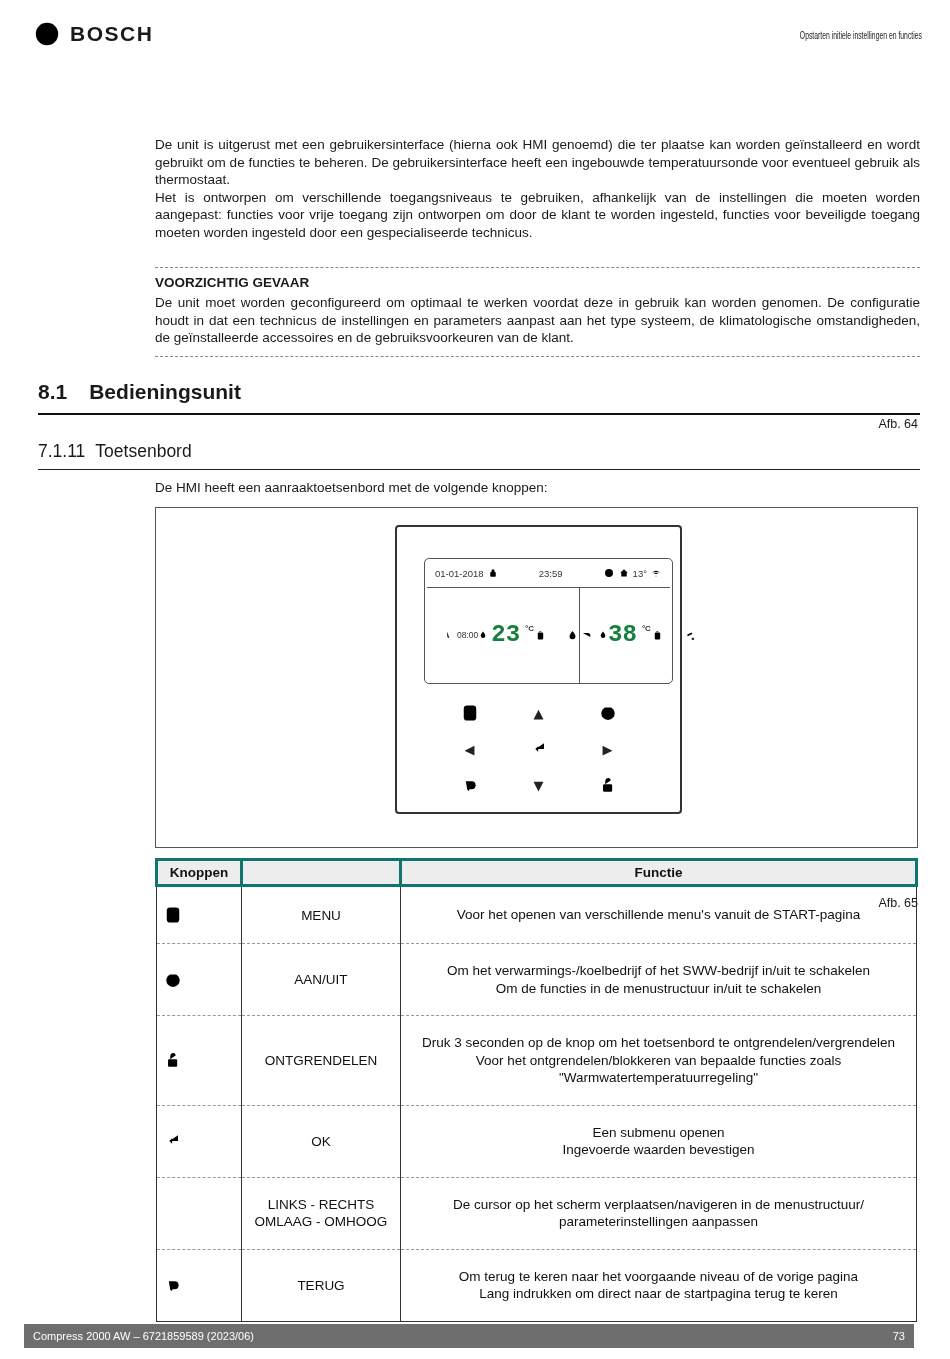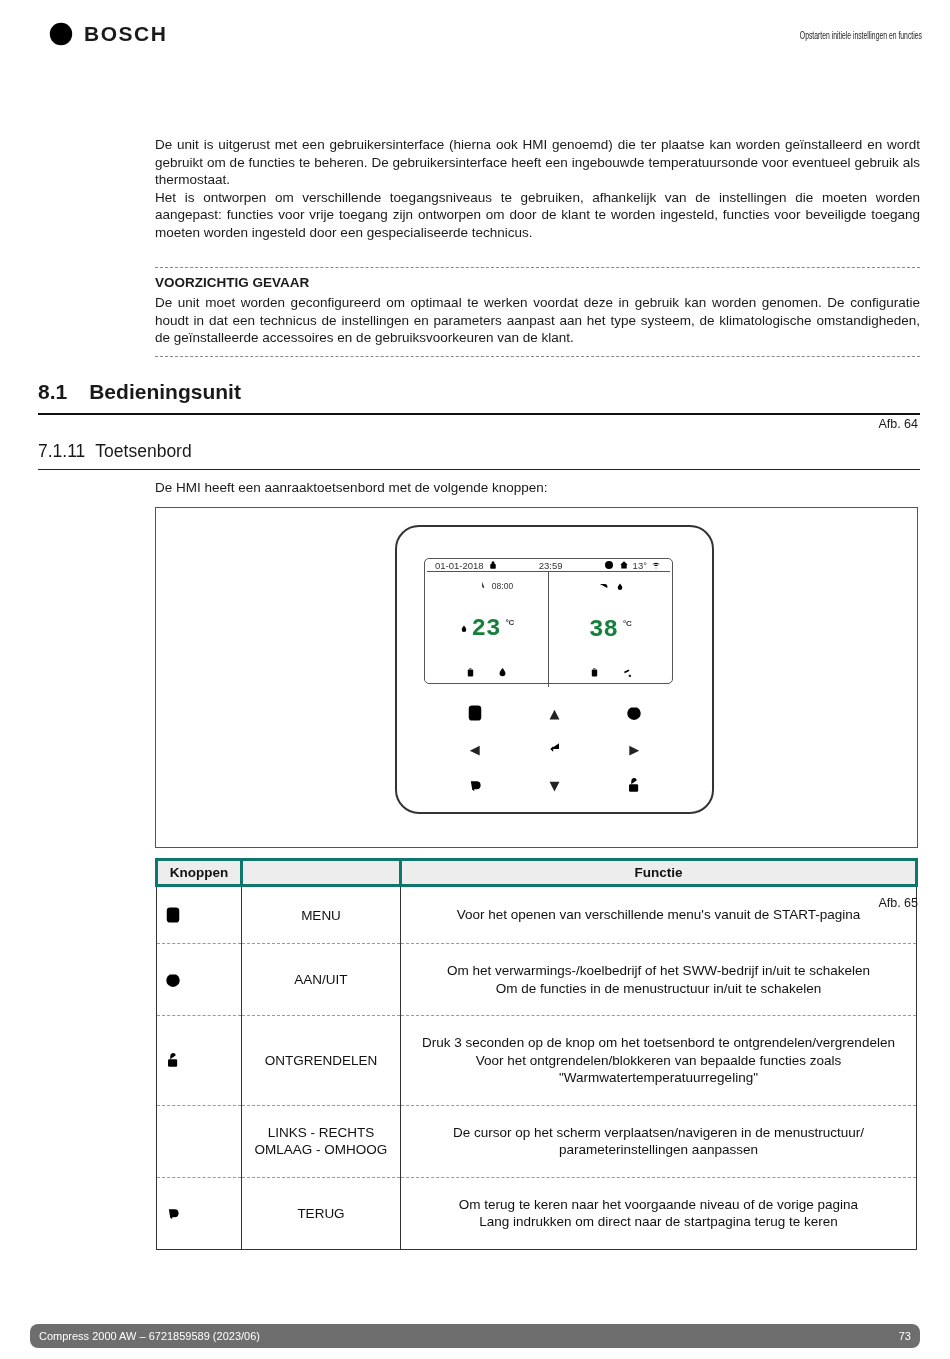--- a/index.html
+++ b/index.html
@@ -1,20 +1,20 @@
 <!DOCTYPE html>
 <html><head>
 <meta charset="utf-8">
 <style>
   html,body{margin:0;padding:0;background:#fff;}
   .page{position:relative;width:950px;height:1359px;background:#fff;overflow:hidden;
         font-family:"Liberation Sans",sans-serif;color:#1a1a1a;}
 
   
-  .hdr-logo{position:absolute;left:47px;top:20px;display:flex;align-items:center;gap:9px;}
+  .hdr-logo{position:absolute;left:33px;top:20px;display:flex;align-items:center;gap:9px;}
   .brand-text{font-size:21px;font-weight:bold;letter-spacing:1.5px;}
   .hdr-right{position:absolute;right:28px;top:29px;font-size:11px;white-space:nowrap;
              transform:scaleX(0.62);transform-origin:right center;}
 
   
   .title{position:absolute;left:38px;top:84px;font-size:27px;font-weight:bold;letter-spacing:-0.4px;margin:0;}
   .title .num{margin-right:20px;}
   .sec{position:absolute;left:38px;top:380px;font-size:21px;font-weight:bold;margin:0;}
   .sec .num{margin-right:22px;}
   .rule-thick{position:absolute;left:38px;top:413px;width:882px;height:2px;background:#111;}
@@ -27,28 +27,28 @@
   .intro{position:absolute;left:155px;top:136px;width:765px;font-size:13.5px;line-height:17.6px;text-align:justify;}
   .intro p{margin:0;}
   .warning{position:absolute;left:155px;top:267px;width:765px;border-top:1px dashed #888;
            border-bottom:1px dashed #888;padding:7px 0 9px;}
   .warn-title{font-size:13.5px;font-weight:bold;margin-bottom:4px;}
   .warn-text{font-size:13.5px;line-height:17.6px;text-align:justify;}
   .lead{position:absolute;left:155px;top:480px;font-size:13.5px;margin:0;}
 
   
   .hmi-figure{position:absolute;left:155px;top:507px;width:761px;height:339px;border:1px solid #555;margin:0;}
-  .device{position:absolute;left:239px;top:17px;width:283px;height:285px;border:2px solid #333;border-radius:24px;background:#fff;padding-left:32px;}
+  .device{position:absolute;left:239px;top:17px;width:283px;height:285px;border:2px solid #333;border-radius:4px;background:#fff;}
   .screen{position:absolute;left:27px;top:31px;width:247px;height:124px;border:1.5px solid #555;border-radius:5px;
           display:flex;flex-direction:column;color:#333;}
   .status{height:28px;display:flex;align-items:center;justify-content:space-between;
           padding:0 8px;font-size:9.5px;border-bottom:1.5px solid #555;margin:0 2px;}
   .status .grp{display:flex;align-items:center;gap:3px;}
   .screen-cols{flex:1;display:flex;}
-  .scol{flex:1;display:flex;flex-direction:column;align-items:center;justify-content:space-between;padding:7px 0 8px;gap:24px;}
+  .scol{flex:1;display:flex;flex-direction:row;align-items:center;justify-content:space-between;padding:7px 0 8px;}
   .scol + .scol{border-left:1.5px solid #555;}
   .srow{display:flex;align-items:center;gap:3px;font-size:8.5px;}
   .temp{font-size:24px;font-weight:bold;line-height:1;color:#15803d;font-family:Liberation Mono, monospace;}
   .unit{font-size:8px;font-weight:bold;vertical-align:super;position:relative;top:-7px;margin-left:2px;}
   .on-txt{font-size:16px;font-weight:bold;letter-spacing:0.5px;color:#222;}
   .err-txt{font-size:7.5px;letter-spacing:0.5px;}
   .keypad{position:absolute;left:0;top:168px;width:100%;height:108px;display:grid;
           grid-template-columns:repeat(3,1fr);grid-template-rows:repeat(3,1fr);place-items:center;
           padding:0 38px;box-sizing:border-box;}
   .key{display:flex;align-items:center;justify-content:center;width:26px;height:26px;background:none;border:none;padding:0;}
@@ -61,23 +61,23 @@
   .ktable{position:absolute;left:155px;top:858px;width:763px;border-collapse:collapse;font-size:13.5px;color:#111;}
   .ktable th{border:3px solid #0f766e;background:#ededed;font-weight:bold;height:21px;padding:1px 4px;}
   .ktable td{border-left:1px solid #333;border-right:1px solid #333;border-top:1px dashed #999;
              padding:18px 6px;text-align:center;vertical-align:middle;}
   .ktable tr:last-child td{border-bottom:1px solid #333;}
   .ktable .c-icon{width:72px;}
   .ktable .c-name{width:146px;}
   .fl{display:block;line-height:17.5px;}
 
   
-  .ftr{position:absolute;left:30px;top:1324px;width:890px;height:24px;background:#6e6e6e;color:#fff;
+  .ftr{position:absolute;left:24px;top:1324px;width:890px;height:24px;background:#6e6e6e;color:#fff;
        display:flex;align-items:center;justify-content:space-between;padding:0 9px;box-sizing:border-box;
-       font-size:11px;border-radius:8px;}
+       font-size:11px;}
 
   
   .ic{color:#222;display:block;}
   .ic12{width:12px;height:12px;}
   .ic10{width:10px;height:10px;}
   .ic13{width:13px;height:13px;}
   .ic15{width:15px;height:15px;}
   .ic18{width:18px;height:18px;}
   .ic20{width:20px;height:20px;}
   .ic28{width:28px;height:28px;}
@@ -373,20 +373,32 @@
             </svg>
           </td>
         <td class="c-name">ONTGRENDELEN</td>
         <td>
           <span class="fl">Druk 3 seconden op de knop om het toetsenbord te ontgrendelen/vergrendelen</span>
           <span class="fl">Voor het ontgrendelen/blokkeren van bepaalde functies zoals</span>
           <span class="fl">"Warmwatertemperatuurregeling"</span>
         </td>
       </tr>
       <tr>
+        <td class="c-icon">
+            <svg class="ic ic20">
+              <use href="#i-enter"></use>
+            </svg>
+          </td>
+        <td class="c-name">OK</td>
+        <td>
+          <span class="fl">Een submenu openen</span>
+          <span class="fl">Ingevoerde waarden bevestigen</span>
+        </td>
+      </tr>
+      <tr>
         <td class="c-icon"></td>
         <td class="c-name">
           <span class="fl">LINKS - RECHTS</span>
           <span class="fl">OMLAAG - OMHOOG</span>
         </td>
         <td>
           <span class="fl">De cursor op het scherm verplaatsen/navigeren in de menustructuur/</span>
           <span class="fl">parameterinstellingen aanpassen</span>
         </td>
       </tr>

